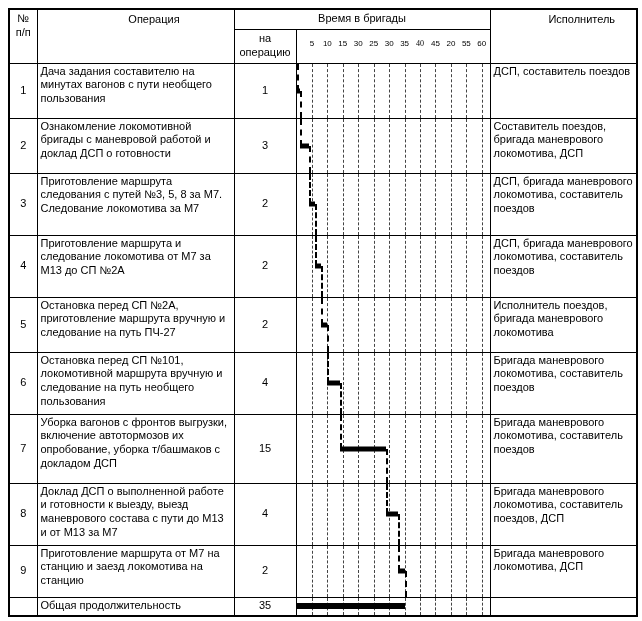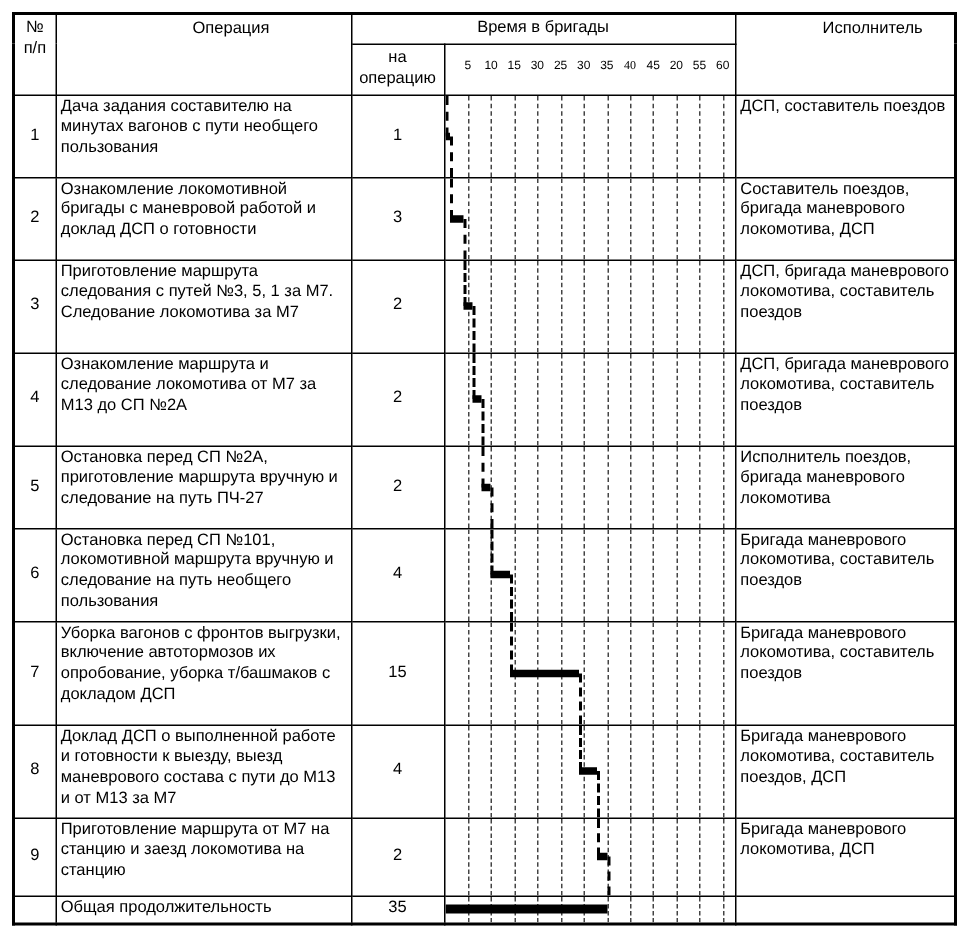--- a/index.html
+++ b/index.html
@@ -170,21 +170,21 @@
             <div class="grid" style="left: 88%;"></div>
             <div class="grid" style="left: 96%;"></div>
             <div class="conn in" style="left: 1.6%;"></div>
             <div class="conn out" style="left: 6.4%;"></div>
             <div class="bar" style="left: 1.6%; width: 4.8%;"></div>
           </td>
           <td class="exec">Составитель поездов, бригада маневрового локомотива, ДСП</td>
         </tr>
         <tr>
           <td class="num">3</td>
-          <td class="op">Приготовление маршрута следования с путей №3, 5, 1 за М7. Следование локомотива за М7</td>
+          <td class="op">Приготовление маршрута следования с путей №3, 5, 8 за М7. Следование локомотива за М7</td>
           <td class="dur">2</td>
           <td class="gantt">
             <div class="grid" style="left: 8%;"></div>
             <div class="grid" style="left: 16%;"></div>
             <div class="grid" style="left: 24%;"></div>
             <div class="grid" style="left: 32%;"></div>
             <div class="grid" style="left: 40%;"></div>
             <div class="grid" style="left: 48%;"></div>
             <div class="grid" style="left: 56%;"></div>
             <div class="grid" style="left: 64%;"></div>
@@ -193,21 +193,21 @@
             <div class="grid" style="left: 88%;"></div>
             <div class="grid" style="left: 96%;"></div>
             <div class="conn in" style="left: 6.4%;"></div>
             <div class="conn out" style="left: 9.6%;"></div>
             <div class="bar" style="left: 6.4%; width: 3.2%;"></div>
           </td>
           <td class="exec">ДСП, бригада маневрового локомотива, составитель поездов</td>
         </tr>
         <tr>
           <td class="num">4</td>
-          <td class="op">Ознакомление маршрута и следование локомотива от М7 за М13 до СП №2А</td>
+          <td class="op">Приготовление маршрута и следование локомотива от М7 за М13 до СП №2А</td>
           <td class="dur">2</td>
           <td class="gantt">
             <div class="grid" style="left: 8%;"></div>
             <div class="grid" style="left: 16%;"></div>
             <div class="grid" style="left: 24%;"></div>
             <div class="grid" style="left: 32%;"></div>
             <div class="grid" style="left: 40%;"></div>
             <div class="grid" style="left: 48%;"></div>
             <div class="grid" style="left: 56%;"></div>
             <div class="grid" style="left: 64%;"></div>

